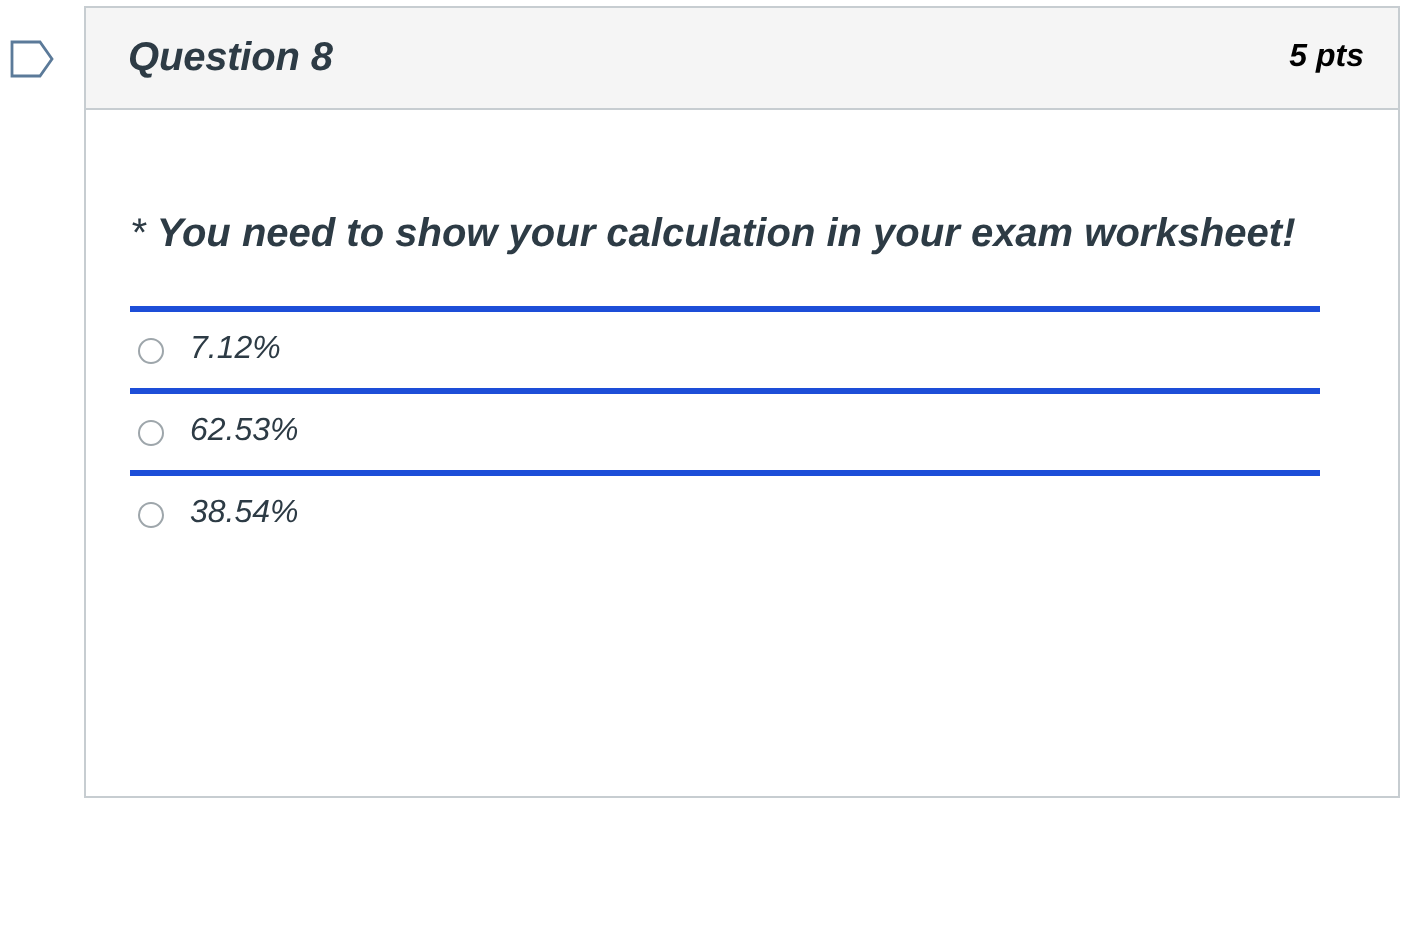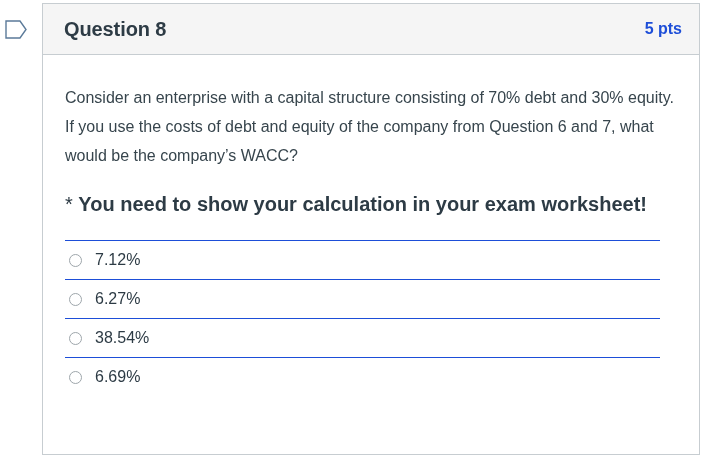--- a/index.html
+++ b/index.html
@@ -25,24 +25,25 @@
     height: 19px;
   }
   #flag-marker svg { display: block; }
 
   
   #question-card {
     position: absolute;
     left: 42px;
     top: 3px;
     width: 658px;
-    height: 452px;
+    height: 396px;
     border: 1px solid #c7cdd1;
     box-sizing: border-box;
     background: #ffffff;
+    font-style: italic;
   }
 
   
   #question-header {
     height: 51px;
     background: #f5f5f5;
     border-bottom: 1px solid #c7cdd1;
     box-sizing: border-box;
     display: flex;
     align-items: center;
@@ -51,21 +52,21 @@
   }
   #question-title {
     font-size: 20px;
     font-weight: bold;
     color: #2d3b45;
     letter-spacing: -0.1px;
   }
   #question-points {
     font-size: 16px;
     font-weight: bold;
-    color: #1d4ed8;
+    color: #000000;
   }
 
   
   #question-body {
     padding: 28px 22px 0 22px;
   }
   #question-text {
     font-size: 16px;
     line-height: 29px;
     color: #37454d;
@@ -87,21 +88,21 @@
 
   
   #answers {
     margin-top: 24px;
     padding-right: 17px;
   }
   .answer-row {
     display: flex;
     align-items: center;
     height: 38px;
-    border-top: 1px solid #1d4ed8;
+    border-top: 3px solid #1d4ed8;
     padding-left: 4px;
   }
   .answer-radio {
     width: 11px;
     height: 11px;
     border: 1px solid #9ea6ab;
     border-radius: 50%;
     background: #ffffff;
     flex: 0 0 auto;
     margin-right: 13px;
@@ -121,45 +122,40 @@
 </div>
 
 <div id="question-card">
 
   <div id="question-header">
     <div id="question-title">Question 8</div>
     <div id="question-points">5 pts</div>
   </div>
 
   <div id="question-body">
-    <p id="question-text">Consider an enterprise with a capital structure consisting of 70% debt and 30% equity. If you use the costs of debt and equity of the company from Question 6 and 7, what would be the company’s WACC?</p>
 
     <p id="question-note">
       <span class="note-star">*</span>
       <span class="note-text">You need to show your calculation in your exam worksheet!</span>
     </p>
 
     <div id="answers">
 
       <div class="answer-row">
         <span class="answer-radio"></span>
         <span class="answer-label">7.12%</span>
       </div>
 
       <div class="answer-row">
         <span class="answer-radio"></span>
-        <span class="answer-label">6.27%</span>
+        <span class="answer-label">62.53%</span>
       </div>
 
       <div class="answer-row">
         <span class="answer-radio"></span>
         <span class="answer-label">38.54%</span>
       </div>
 
-      <div class="answer-row">
-        <span class="answer-radio"></span>
-        <span class="answer-label">6.69%</span>
-      </div>
 
     </div>
   </div>
 
 </div>
 
 </body></html>

